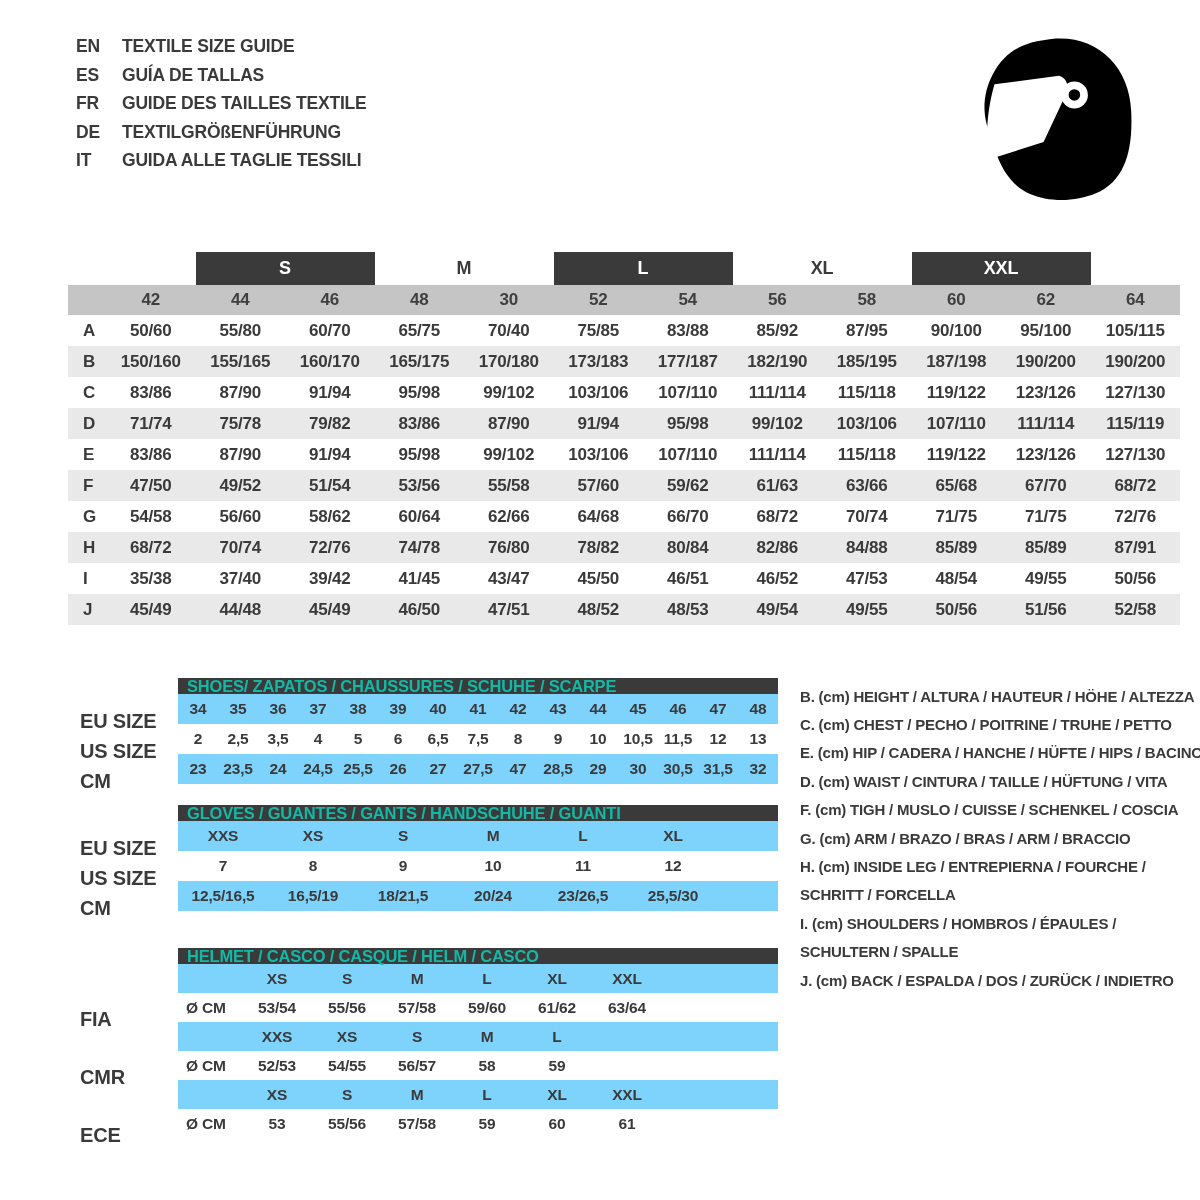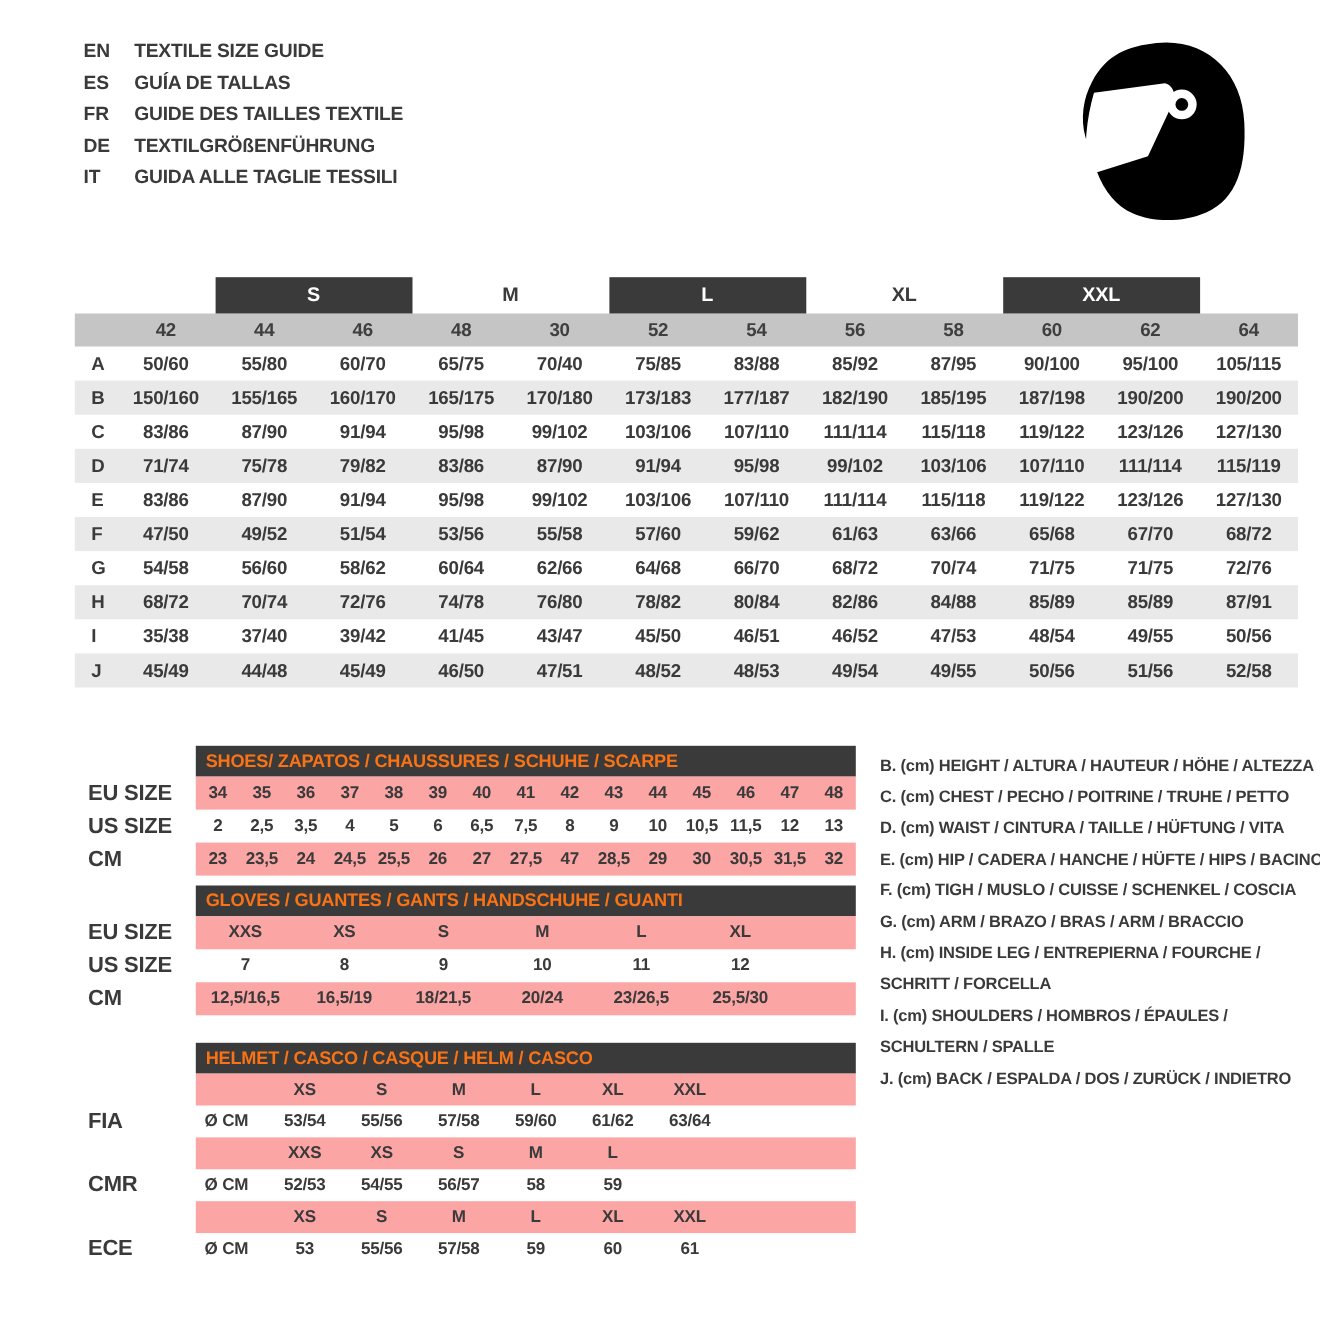--- a/index.html
+++ b/index.html
@@ -26,24 +26,24 @@
   .trow{height:31px}
   #main-rows .trow:nth-child(even){background:#e9e9e9}
   .letter{text-align:left;padding-left:15px}
 
   
   .sub{left:68px;display:flex}
   .side-labels{width:110px;flex:none;font-size:20px}
   .side-label{display:flex;align-items:center;padding-left:12px}
   .spacer28{height:28px}
   .subtable{width:600px;flex:none}
-  .bar{height:28px;background:#3a3a3a;color:#f97316;display:flex;align-items:center;
+  .bar{height:16px;background:#3a3a3a;color:#14b8a6;display:flex;align-items:center;
        padding-left:9px;font-size:16.5px}
   .srow{display:grid;align-items:center;text-align:center;font-size:15.5px;height:30px}
-  .srow.gray{background:#fca5a5}
+  .srow.gray{background:#7dd3fc}
   .shoes-sec{top:678px}
   .shoes-sec .srow{grid-template-columns:repeat(15,1fr)}
   .shoes-sec .side-label{height:30px}
   .gloves-sec{top:805px}
   .gloves-sec .srow{grid-template-columns:repeat(6,90px) 1fr}
   .gloves-sec .side-label{height:30px}
   .helmet-sec{top:948px}
   .helmet-sec .srow{grid-template-columns:64px repeat(6,70px) 1fr;height:29px}
   .helmet-sec .side-label{height:29px}
   .helmet-sec .blank-label{height:29px}
@@ -432,22 +432,22 @@
           <div class="cell">60</div>
           <div class="cell">61</div>
         </div>
       </div>
   </div>
 </section>
 
 <div class="abs legend" id="legend">
     <div class="legend-line">B. (cm) HEIGHT / ALTURA / HAUTEUR / HÖHE / ALTEZZA</div>
     <div class="legend-line">C. (cm) CHEST / PECHO / POITRINE / TRUHE / PETTO</div>
+    <div class="legend-line">E. (cm) HIP / CADERA / HANCHE / HÜFTE / HIPS /  BACINO</div>
     <div class="legend-line">D. (cm) WAIST / CINTURA / TAILLE / HÜFTUNG / VITA</div>
-    <div class="legend-line">E. (cm) HIP / CADERA / HANCHE / HÜFTE / HIPS /  BACINO</div>
     <div class="legend-line">F. (cm) TIGH / MUSLO / CUISSE / SCHENKEL / COSCIA</div>
     <div class="legend-line">G. (cm) ARM  / BRAZO / BRAS / ARM / BRACCIO</div>
     <div class="legend-line">H. (cm) INSIDE LEG / ENTREPIERNA / FOURCHE /</div>
     <div class="legend-line">SCHRITT / FORCELLA</div>
     <div class="legend-line">I.  (cm) SHOULDERS / HOMBROS / ÉPAULES /</div>
     <div class="legend-line">SCHULTERN / SPALLE</div>
     <div class="legend-line">J. (cm) BACK / ESPALDA / DOS / ZURÜCK / INDIETRO</div>
   </div>
 
 </body></html>

